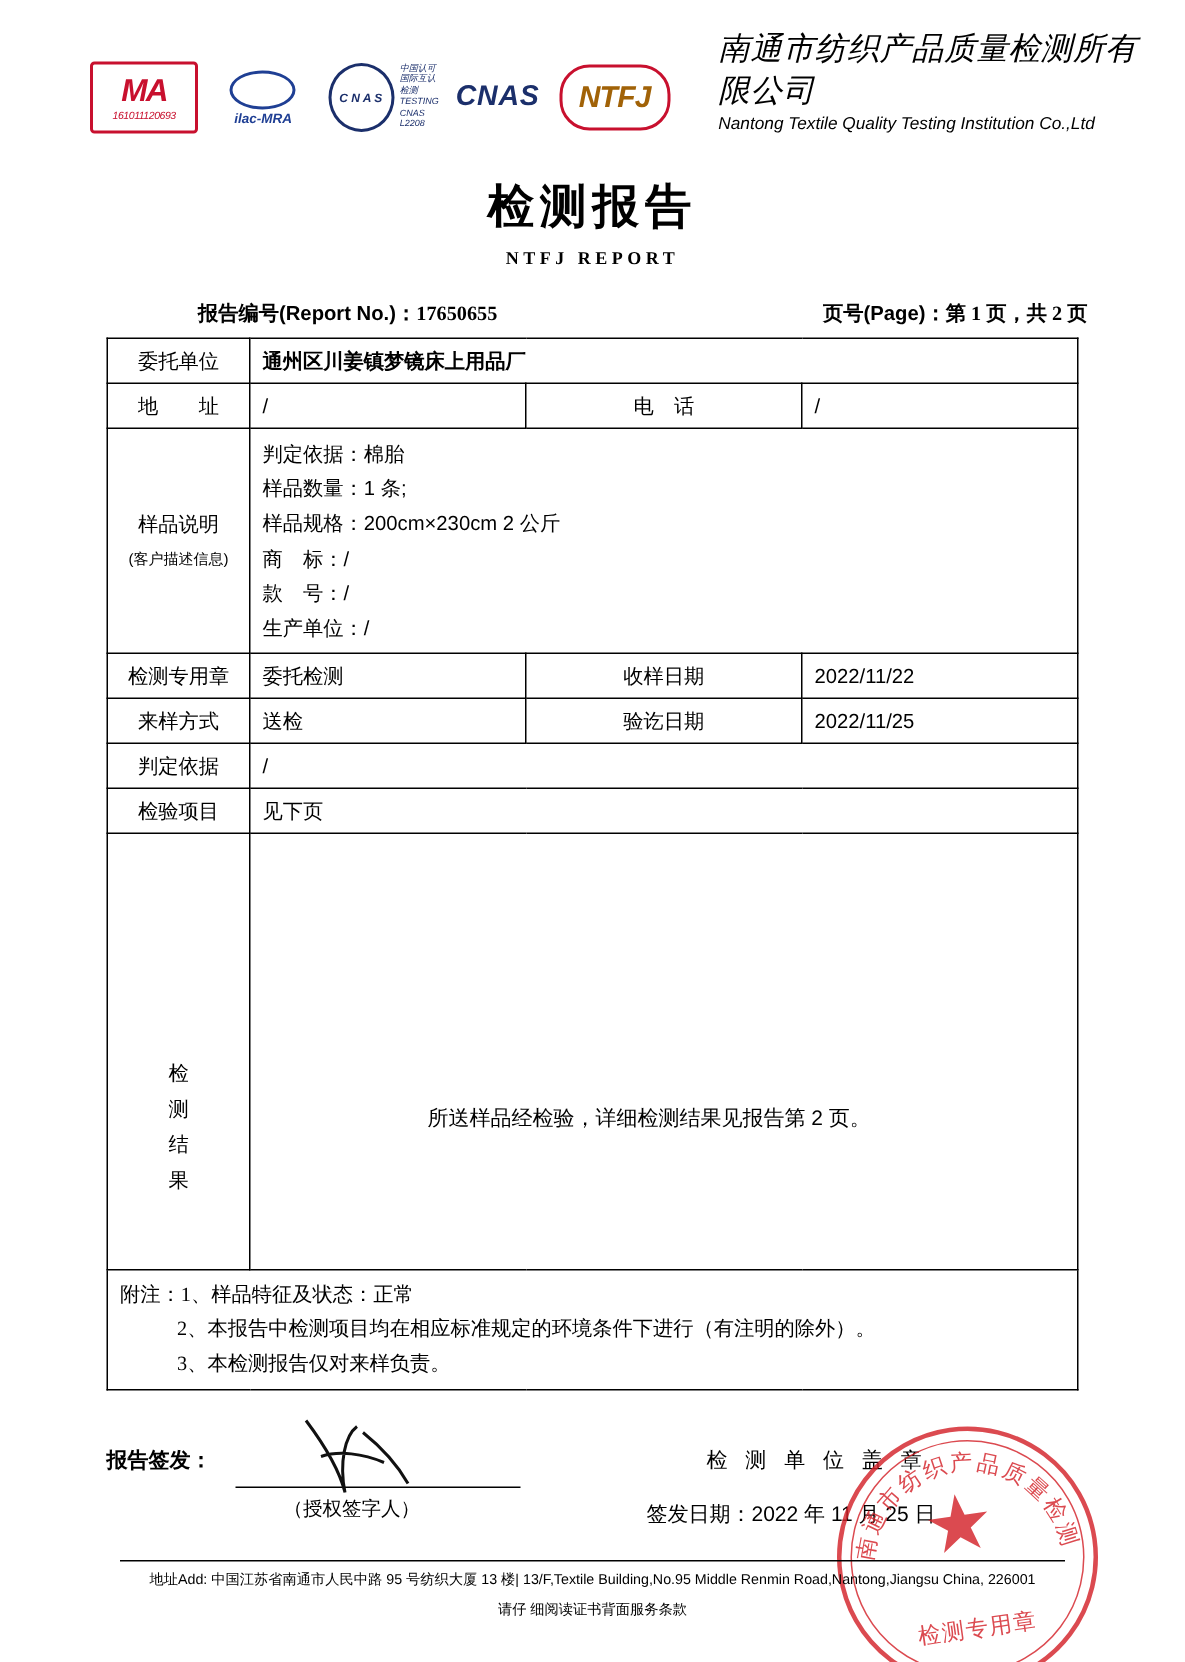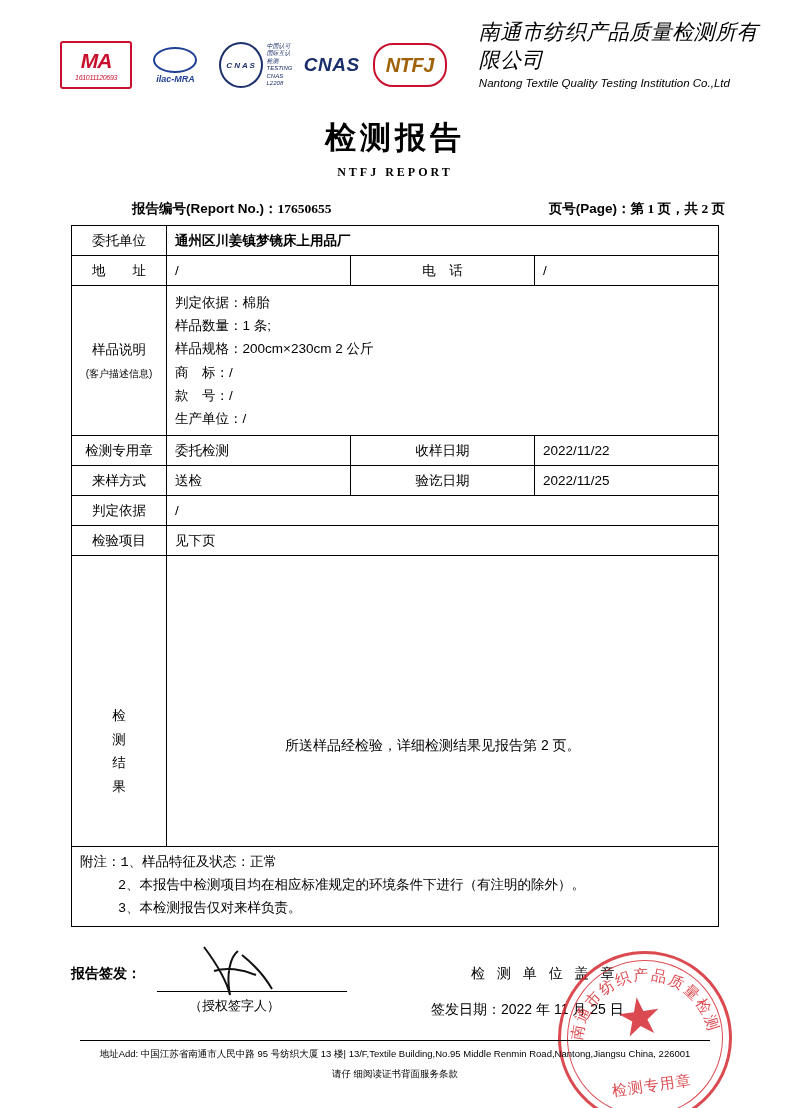--- a/index.html
+++ b/index.html
@@ -209,21 +209,21 @@
   }
   .result-text {
     margin-top: 90px;
     margin-left: 110px;
     font-size: 14px;
     font-family: "Liberation Sans", sans-serif;
   }
   .notes-cell {
     font-size: 12.5px;
     line-height: 1.7;
-    font-family: Liberation Mono, monospace;
+    font-family: Liberation Serif, serif;
     padding: 6px 8px 8px 8px;
   }
   .notes-cell .n-ind { padding-left: 38px; display: block; }
 
   
   .sig-area {
     position: relative;
     width: 648px;
     margin: 26px auto 0 auto;
     height: 120px;

